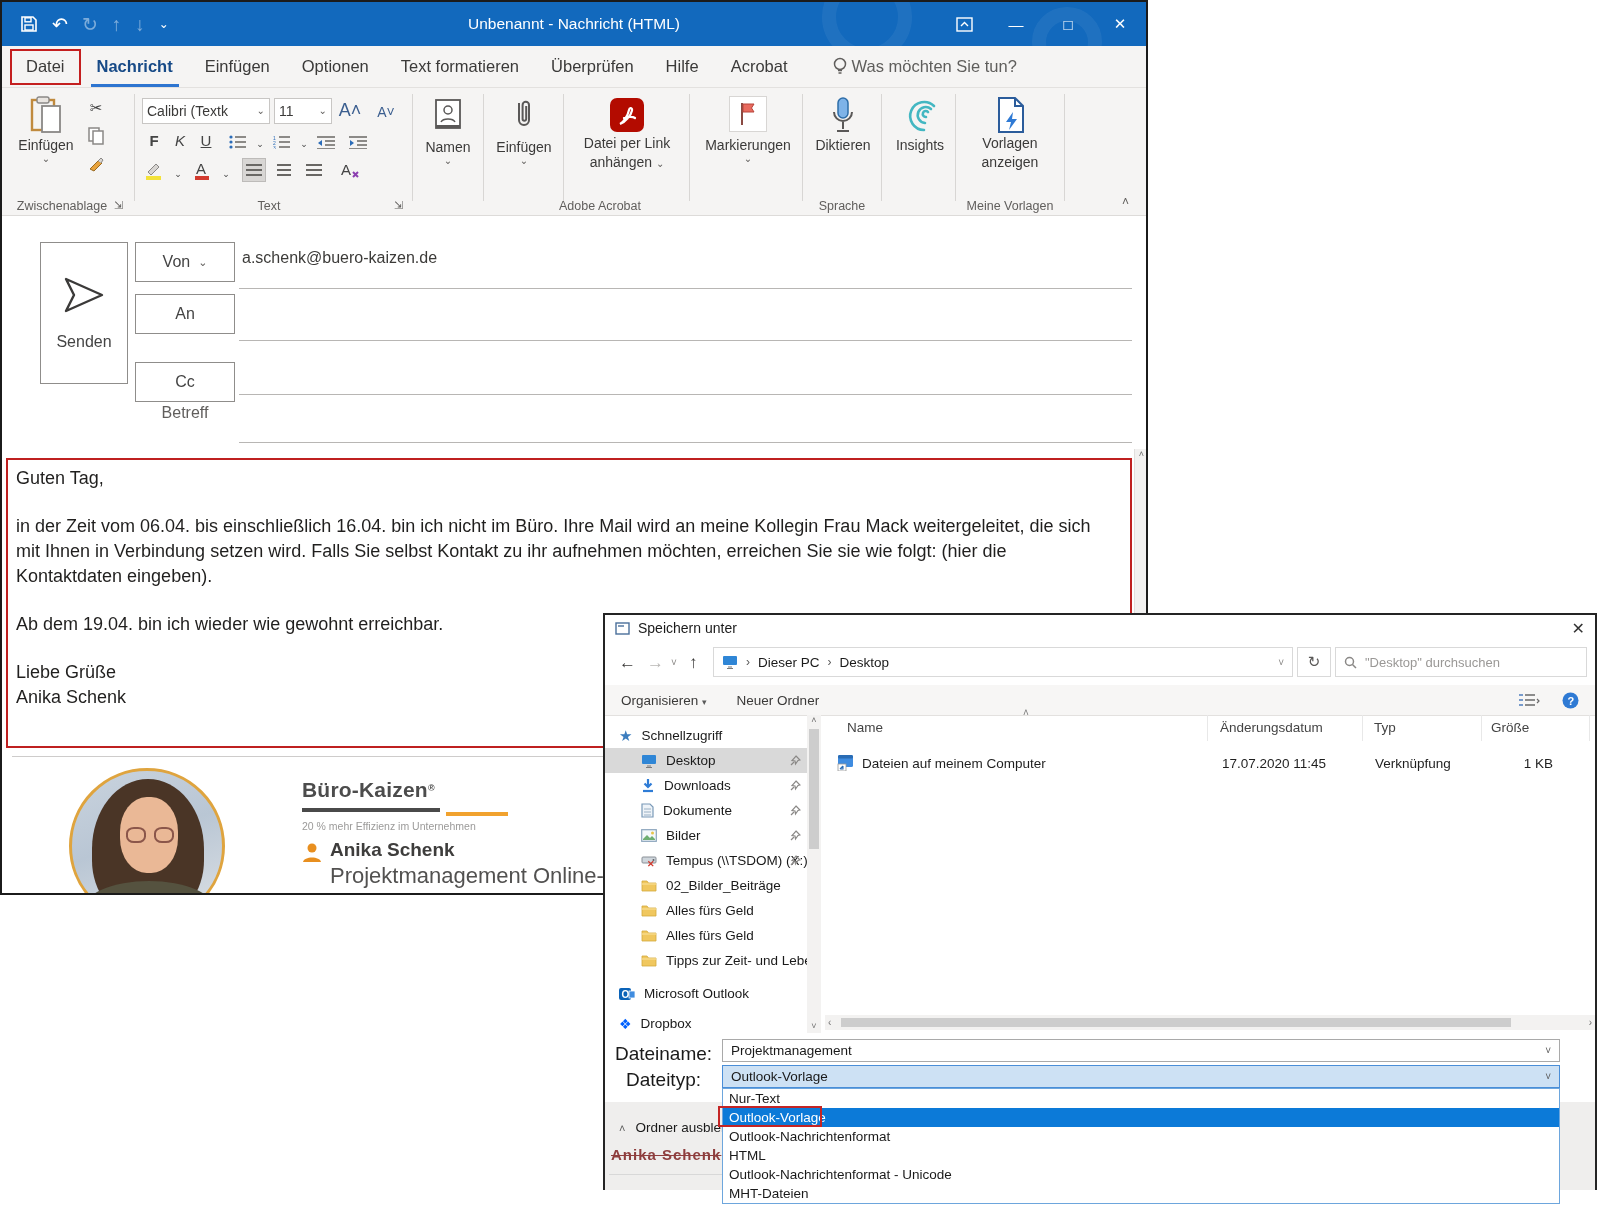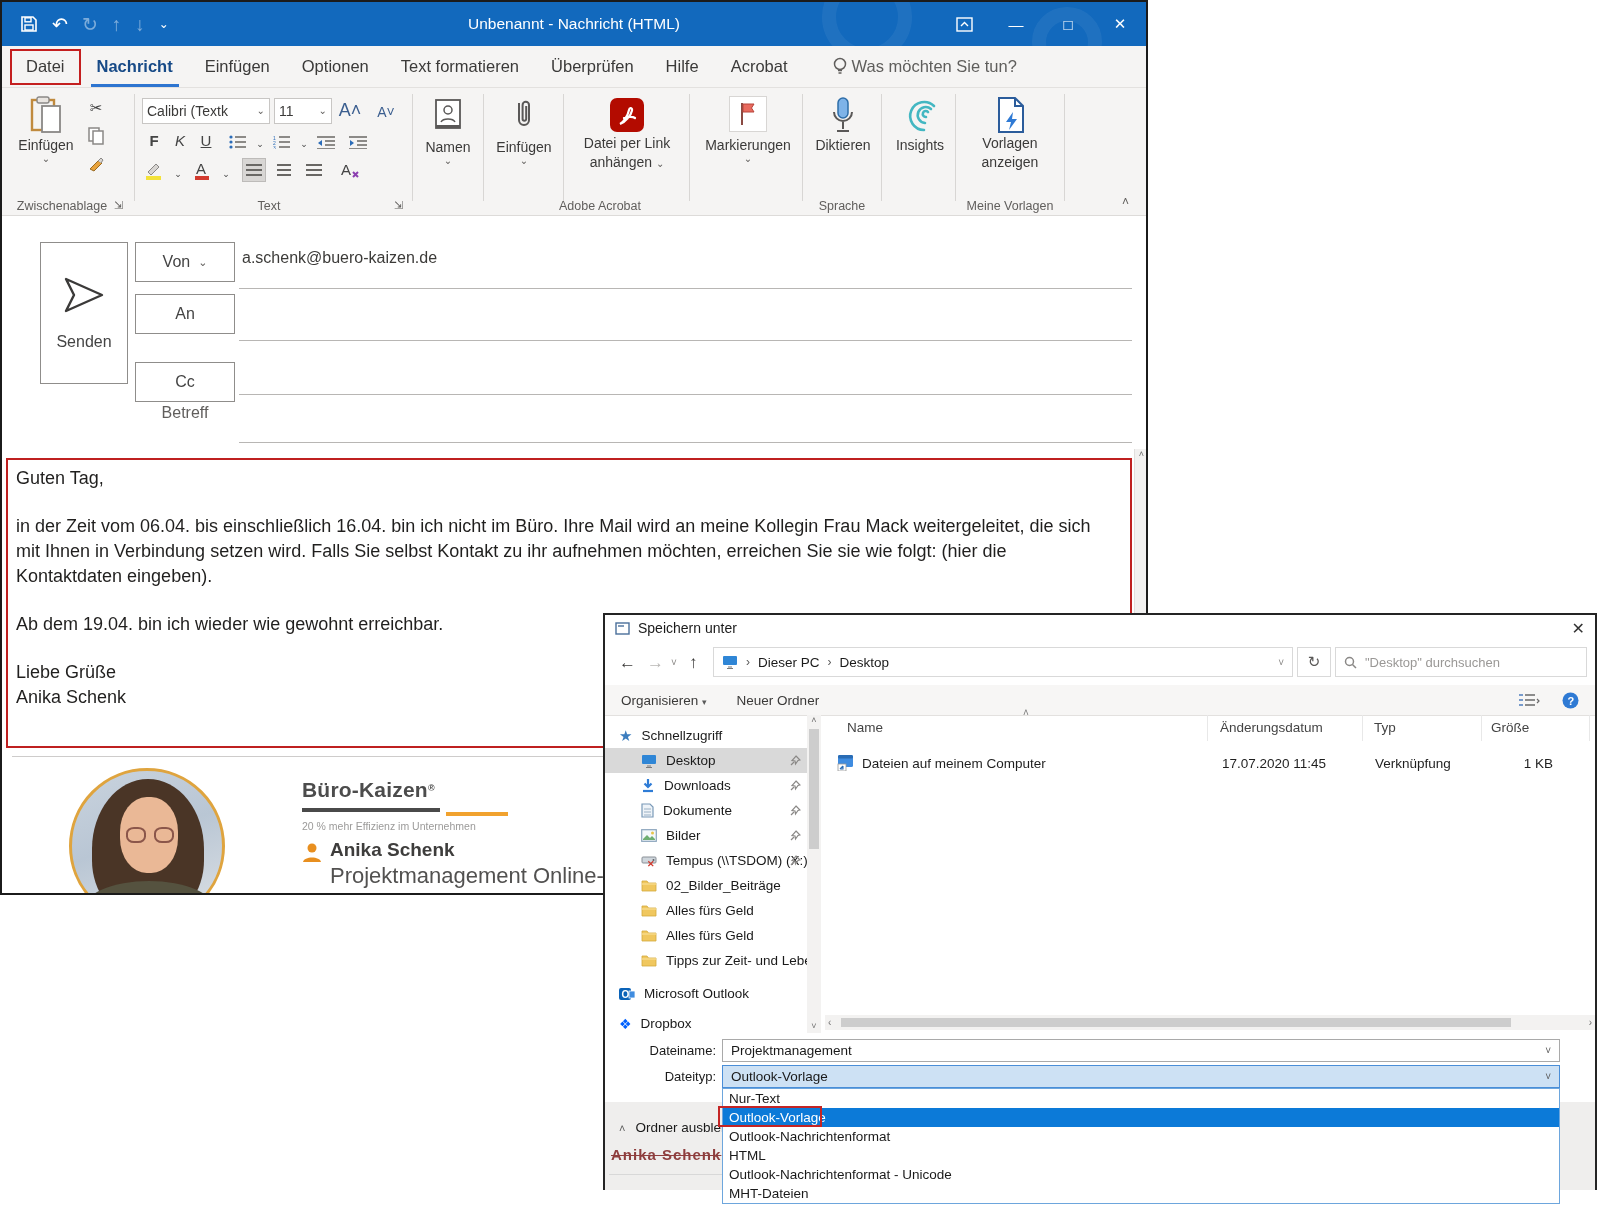--- a/index.html
+++ b/index.html
@@ -86,21 +86,21 @@
   #side-scroll .thumb { position:absolute; left:2px; top:14px; width:10px; height:120px; background:#cdcdcd; }
 
   
   .colhead { position:absolute; top:105px; font-size:13.5px; color:#444; }
   .colsep { position:absolute; top:100px; height:26px; width:1px; background:#e8e8e8; }
   .cell { position:absolute; top:141px; font-size:13.5px; color:#1f1f1f; white-space:nowrap; }
   #hscroll { left:220px; top:400px; width:770px; height:15px; background:#f3f2f1; display:flex; align-items:center; justify-content:space-between; font-size:10px; color:#707070; padding:0 3px;}
   #hscroll .thumb { position:absolute; left:16px; width:670px; height:9px; background:#cdcdcd; top:3px;}
 
   
-  .frm-label { position:absolute; font-size:13px; color:#1a1a1a; text-align:right; width:105px; }
+  .frm-label { position:absolute; font-size:19px; color:#1a1a1a; text-align:center; width:105px; }
   .frm-box { position:absolute; left:117px; width:838px; height:23px; border:1px solid #a9a9a9; background:#fff; display:flex; align-items:center; padding:0 8px; font-size:13.5px; color:#1a1a1a; }
   .frm-box .chev { margin-left:auto; color:#5a5a5a; }
   #filetype-box { background:#cde1f4; border:1px solid #4a8ed8; }
 
   
   #dropdown { left:117px; top:473px; width:838px; border:1px solid #6da6dd; background:#fff; z-index:30; }
   .opt { height:19px; display:flex; align-items:center; padding:0 6px; font-size:13.5px; color:#1a1a1a; }
   .opt-sel { background:#0c7ad8; color:#fff; }
 
   

